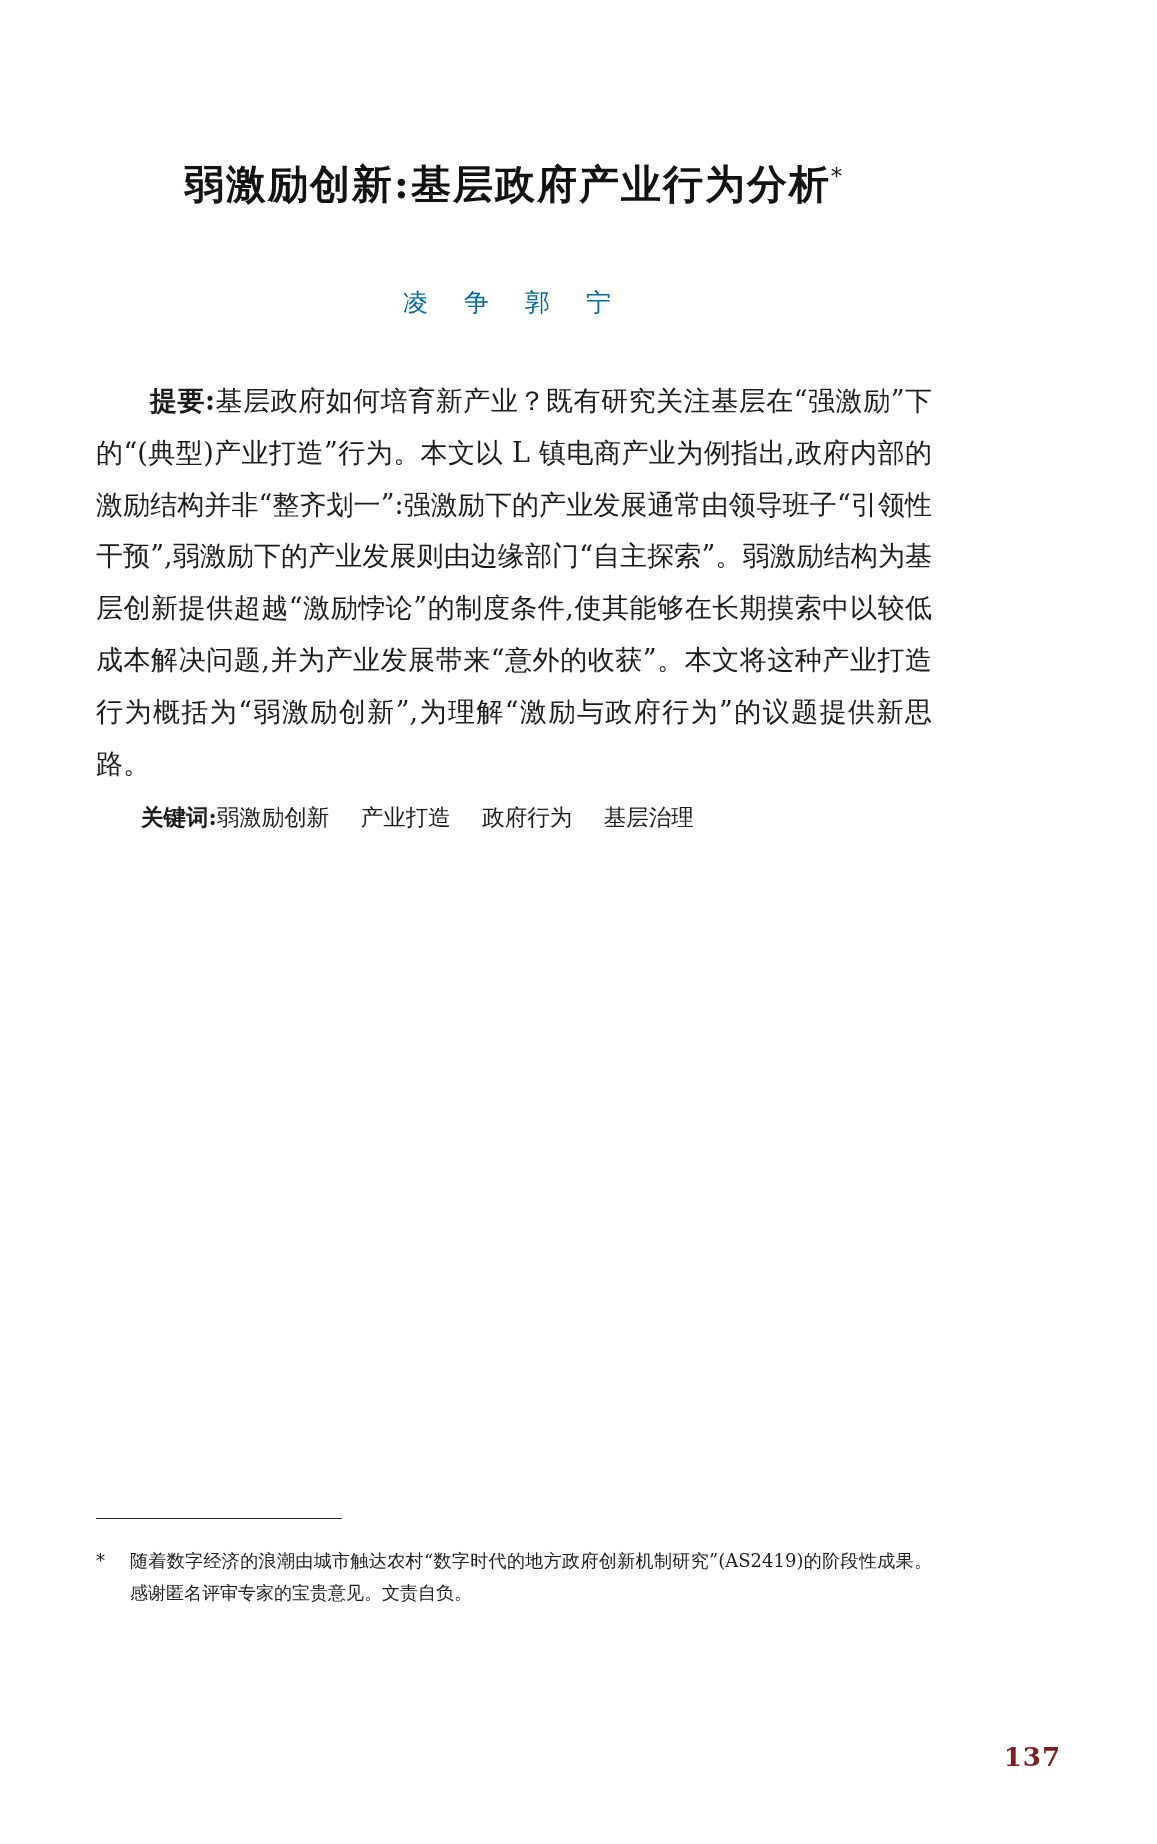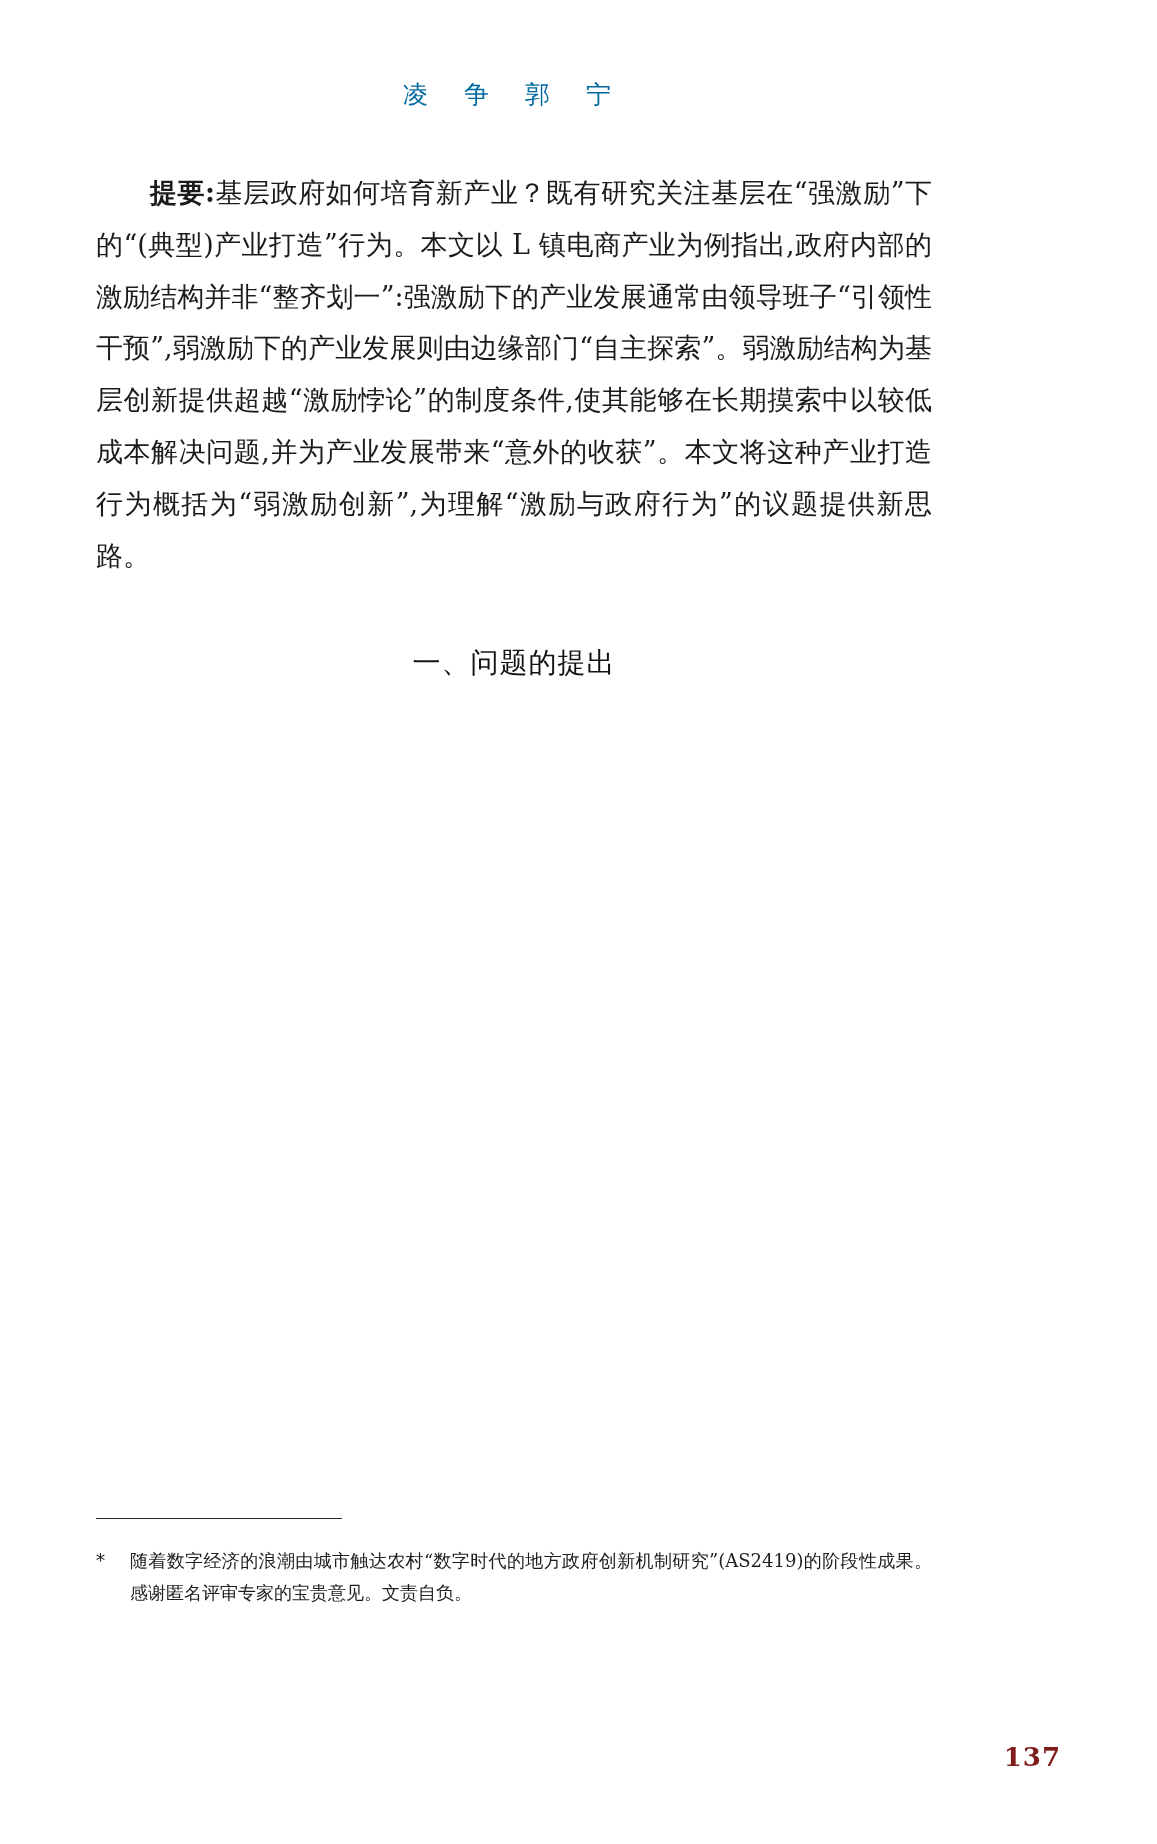--- a/index.html
+++ b/index.html
@@ -137,29 +137,32 @@
     color: #7f1d1d;
     letter-spacing: 1px;
   }
 </style>
 </head>
 <body>
 
 <div class="page">
   <div class="content">
 
+    <h1 class="title"><span>弱激励创新:基层政府产业行为分析</span><span class="star">*</span></h1>
 
     <div class="authors">凌 争 郭 宁</div>
 
     <div class="abstract">
       <p><span class="lead">提要:</span><span>基层政府如何培育新产业？既有研究关注基层在“强激励”下的“(典型)产业打造”行为。本文以 L 镇电商产业为例指出,政府内部的激励结构并非“整齐划一”:强激励下的产业发展通常由领导班子“引领性干预”,弱激励下的产业发展则由边缘部门“自主探索”。弱激励结构为基层创新提供超越“激励悖论”的制度条件,使其能够在长期摸索中以较低成本解决问题,并为产业发展带来“意外的收获”。本文将这种产业打造行为概括为“弱激励创新”,为理解“激励与政府行为”的议题提供新思路。</span></p>
     </div>
 
+    <div class="keywords">
+      <span class="lead">关键词:</span><span class="kw">弱激励创新</span><span class="kw">产业打造</span><span class="kw">政府行为</span><span class="kw">基层治理</span>
+    </div>
 
-    <h2 class="section-head">一、问题的提出</h2>
 
     <div class="body-text">
     </div>
 
   </div>
 
   <div class="footnote-wrap">
     <div class="footnote-rule"></div>
     <div class="footnote">
       <span class="marker">*</span>

